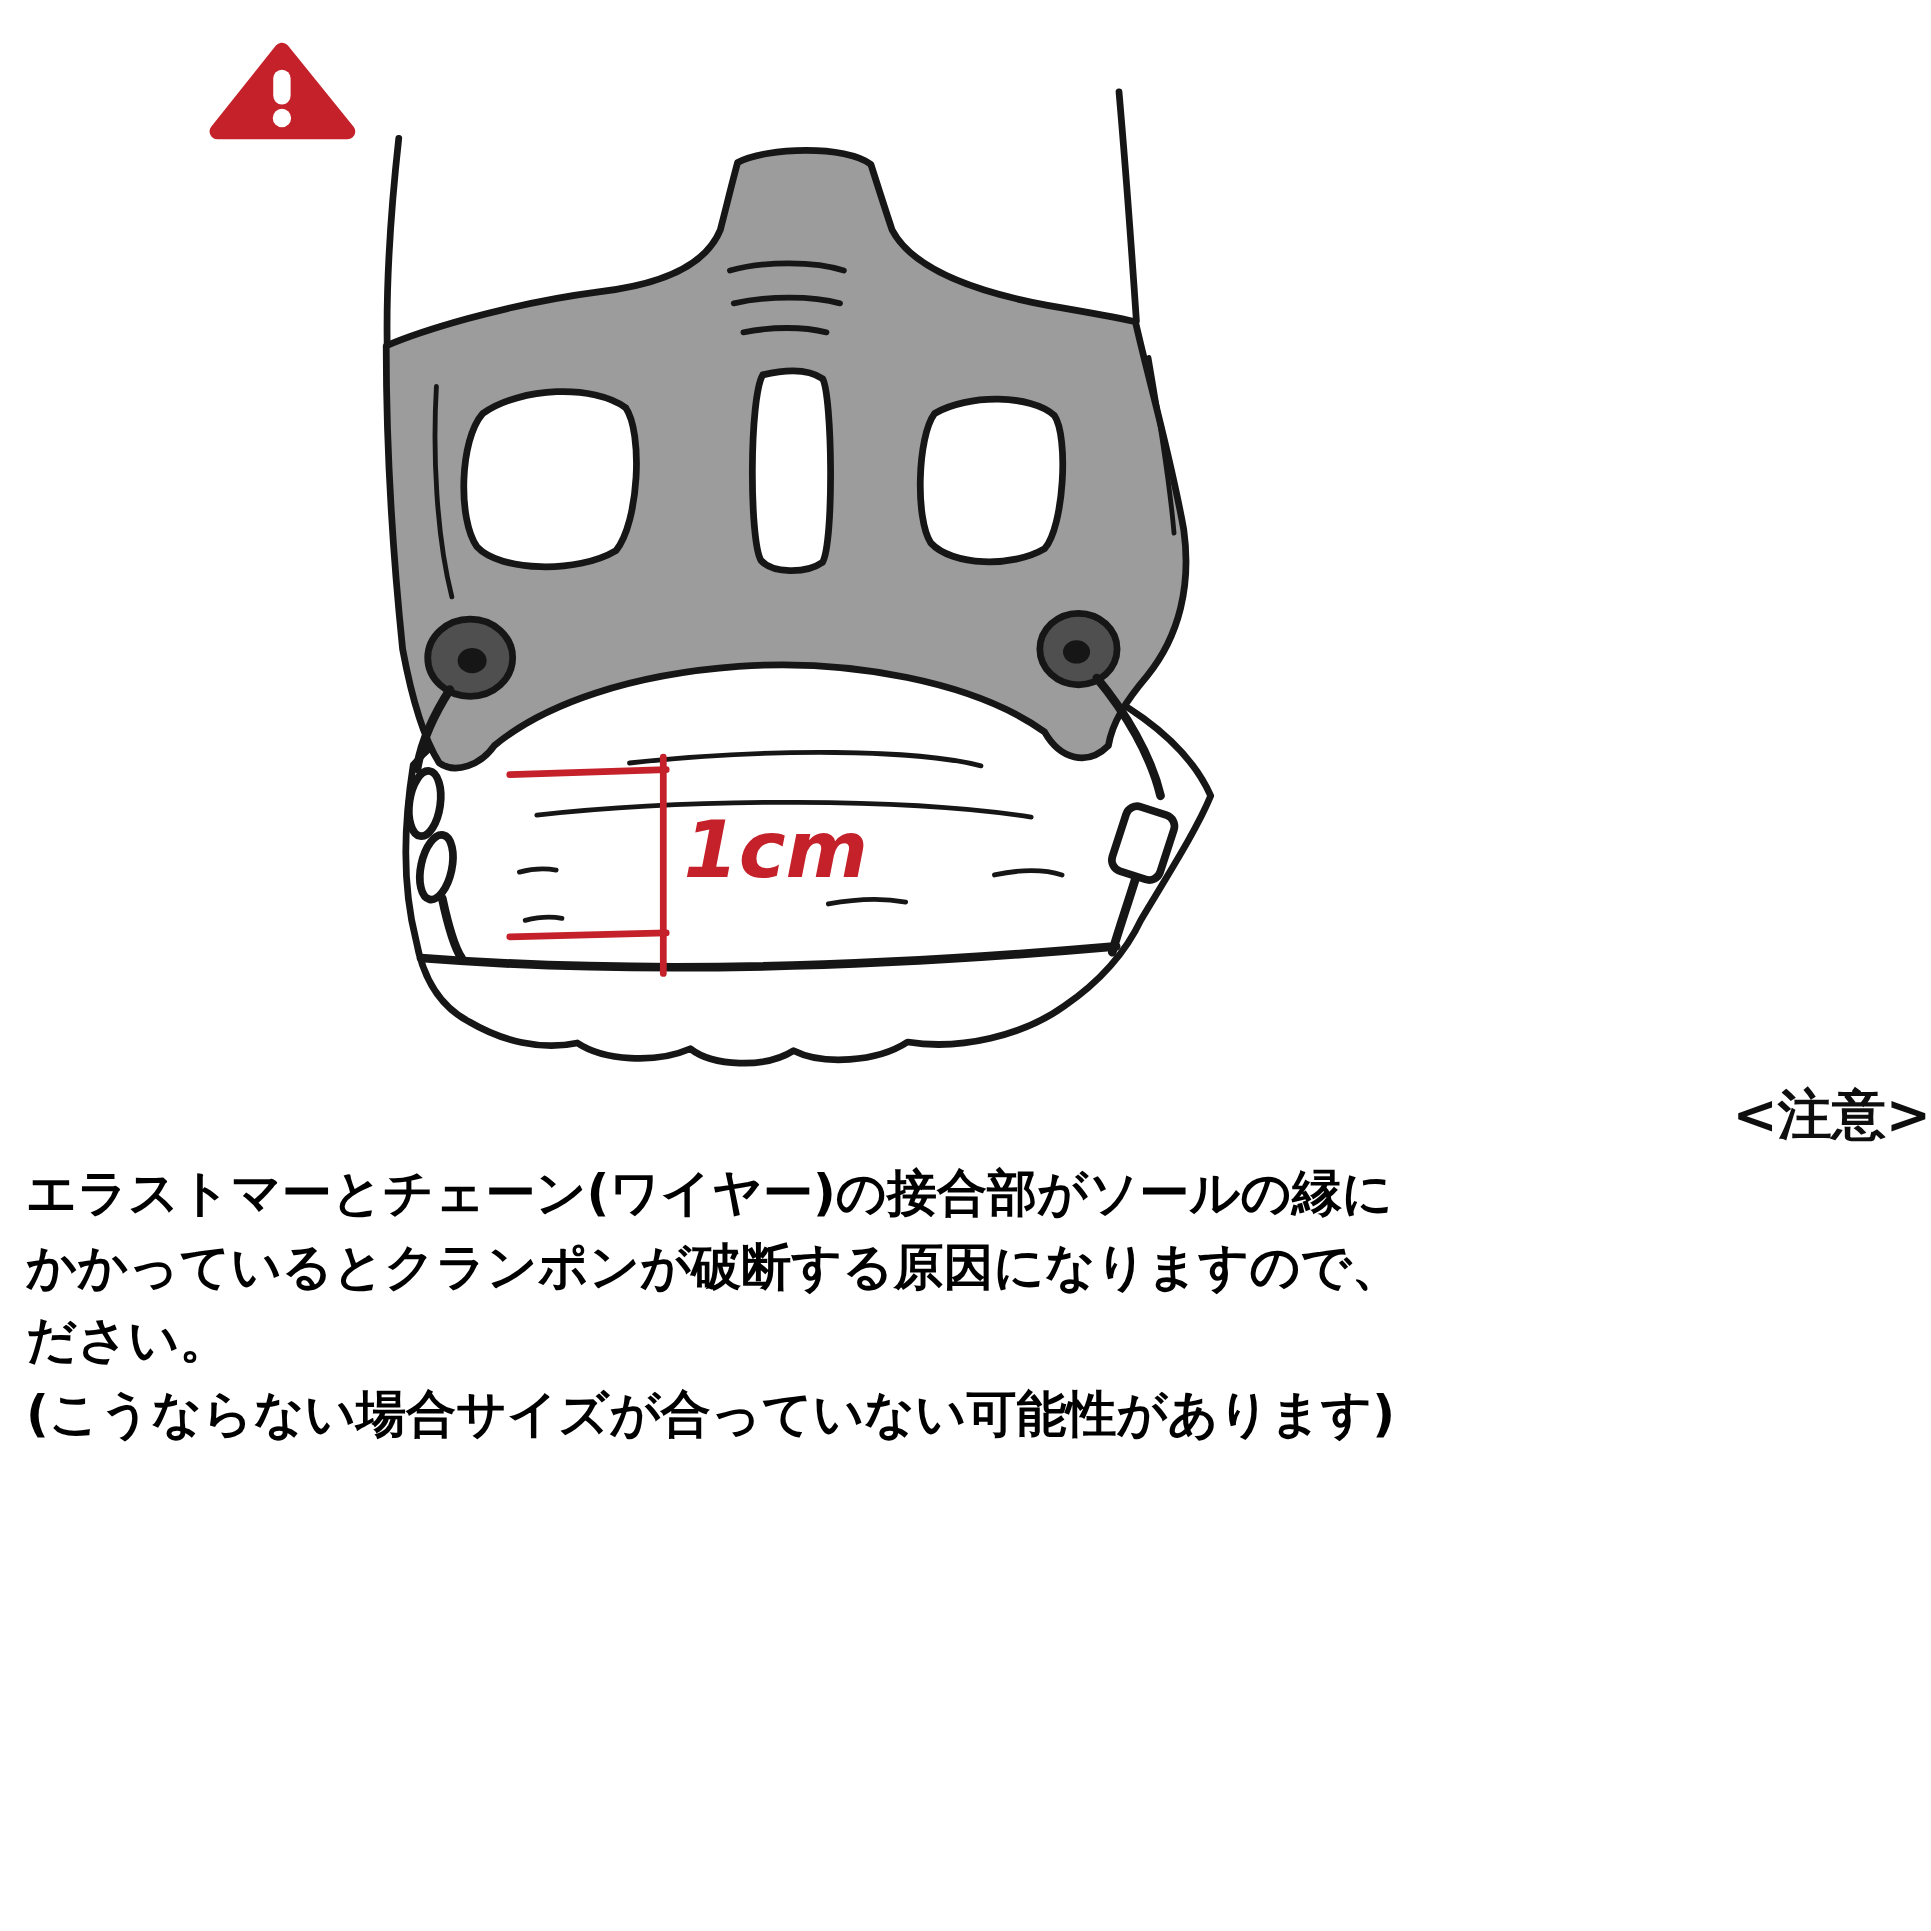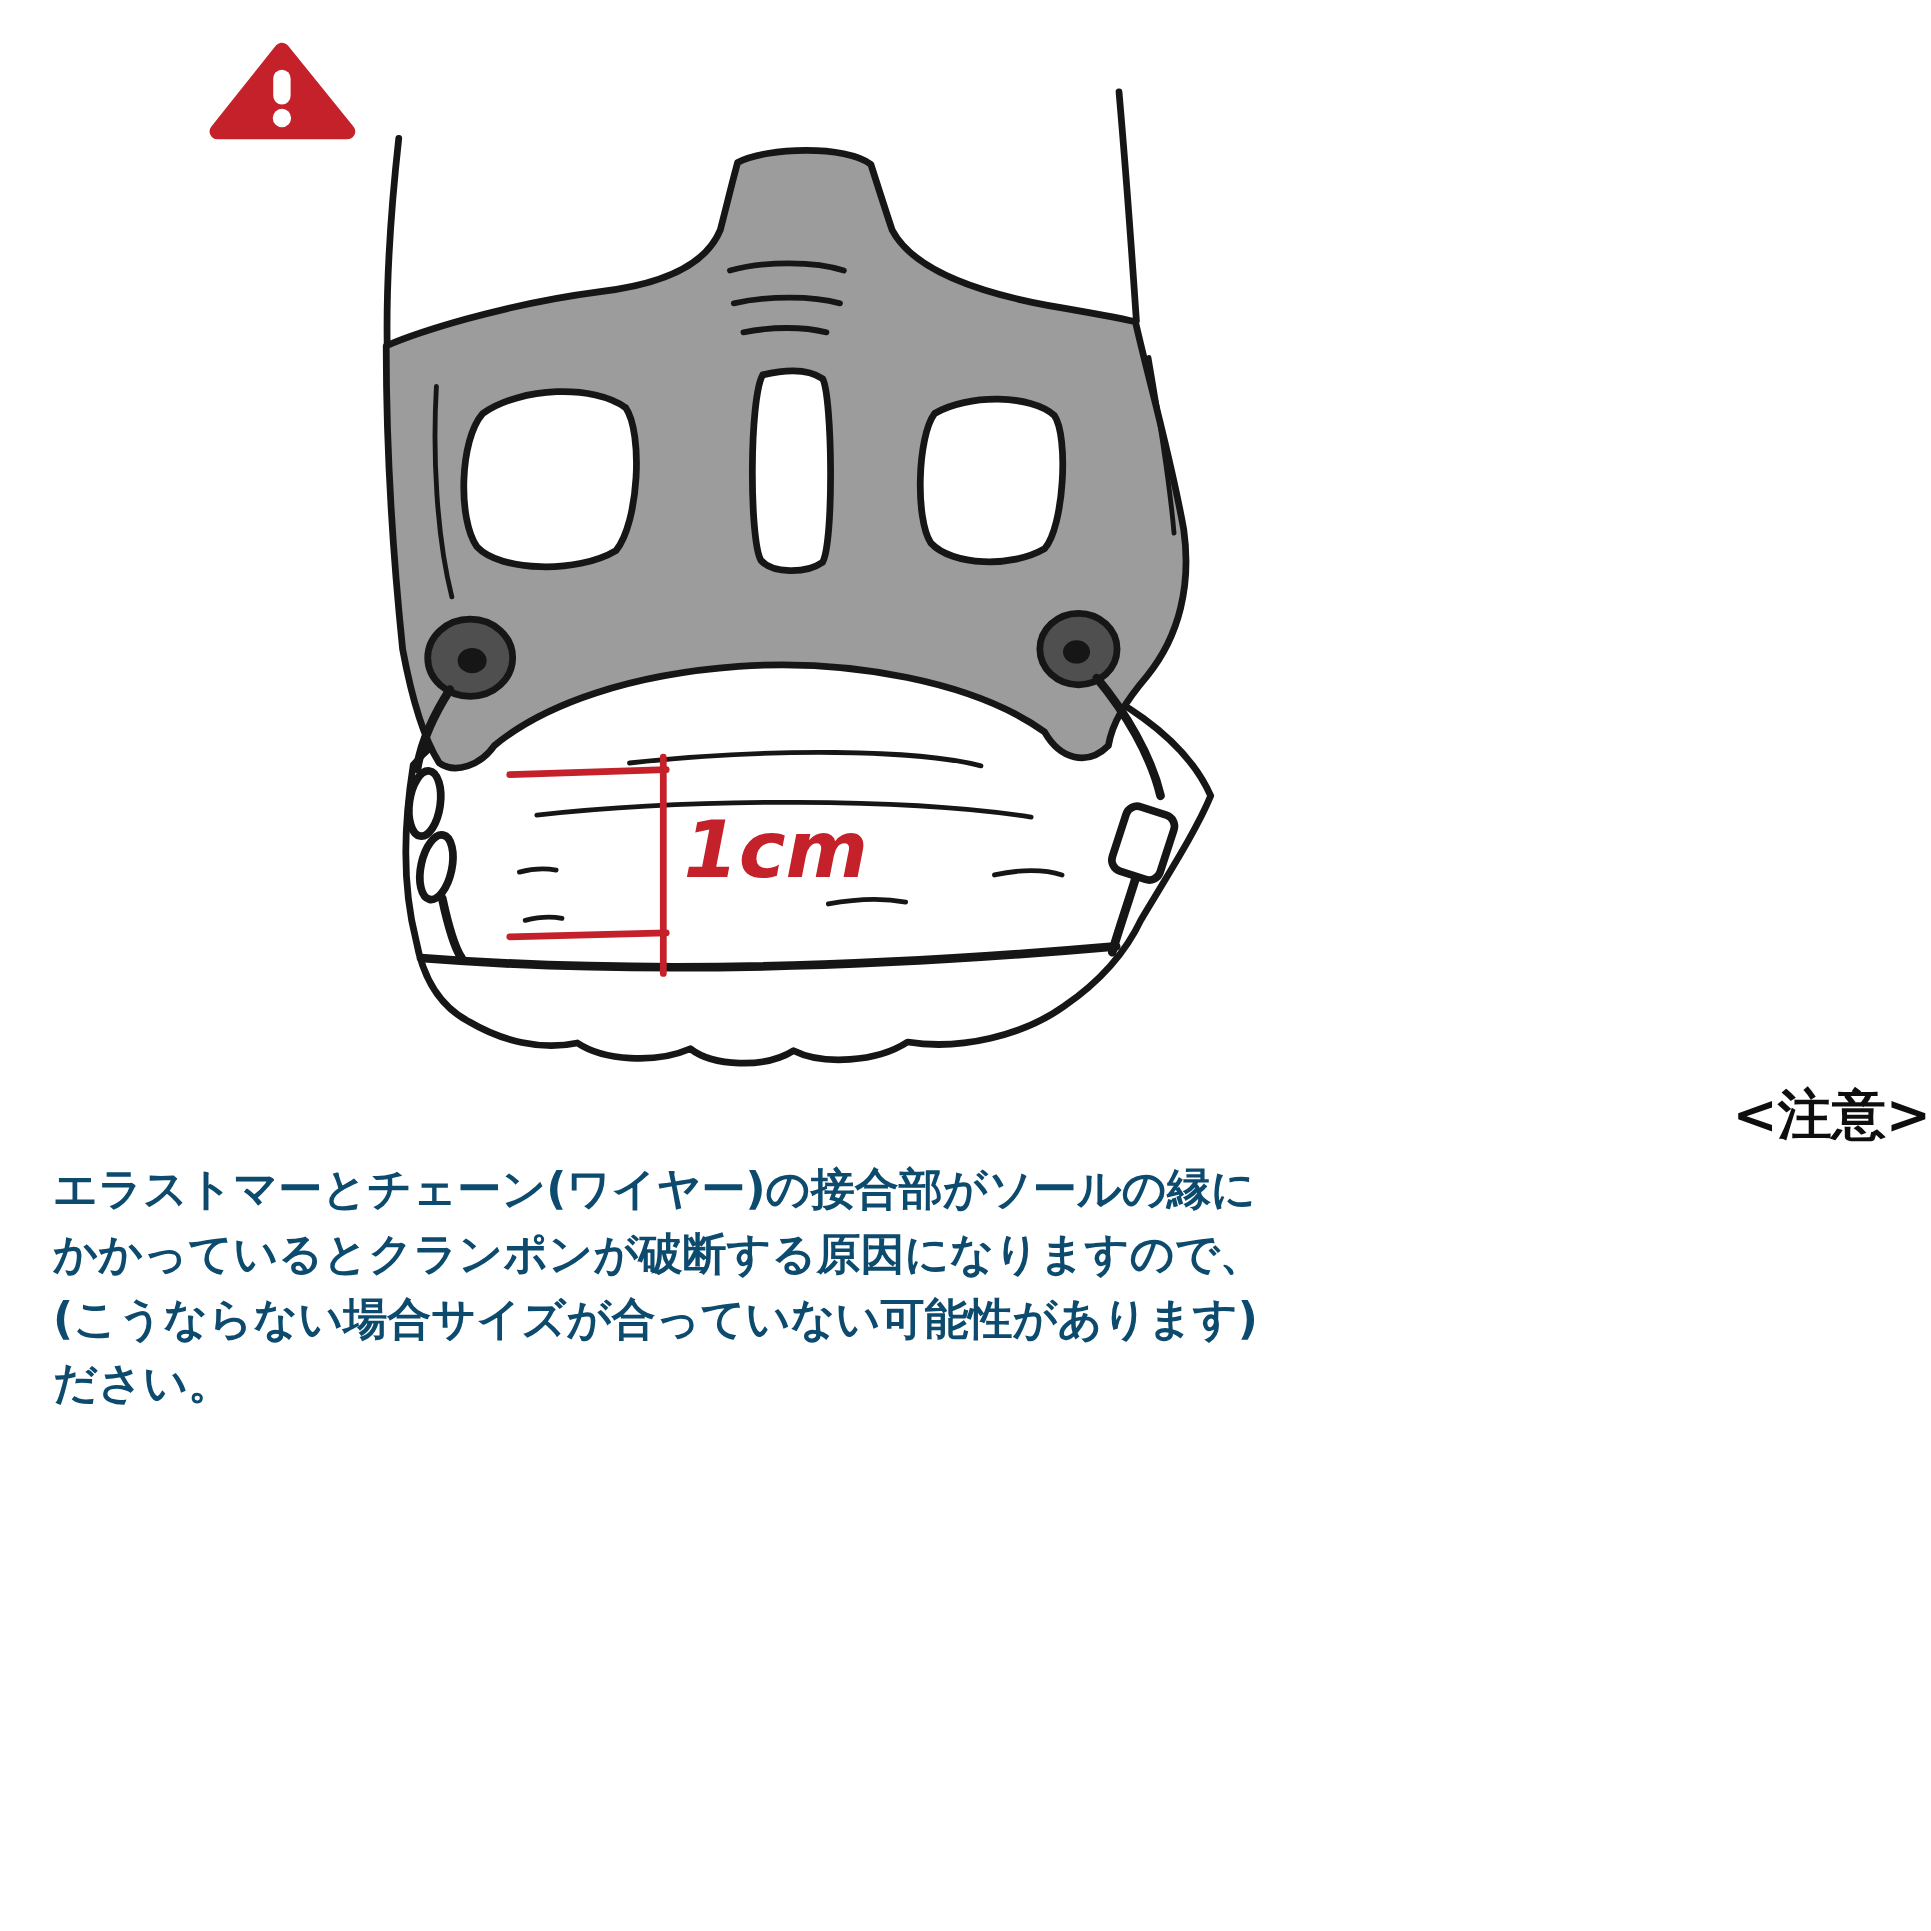--- a/index.html
+++ b/index.html
@@ -24,24 +24,24 @@
   }
   .caption-heading {
     text-align: right;
     font-size: 54px;
     font-weight: 700;
     color: #0e0e0e;
     margin: 5.8px 0 9.7px 0;
     line-height: 1.2;
   }
   .caption-body {
-    padding: 0 53px;
-    font-size: 44px;
+    padding: 0 26px;
+    font-size: 50px;
     font-weight: 700;
-    color: #0c4a6e;
+    color: #000000;
     line-height: 1.47;
     letter-spacing: 0px;
   }
   .caption-line {
     white-space: nowrap;
   }
 </style>
 </head>
 <body>
 
@@ -159,18 +159,18 @@
       <rect x="283" y="72" width="18" height="36" rx="9" fill="#ffffff"></rect>
       <circle cx="292" cy="122" r="9.5" fill="#ffffff"></circle>
     </g>
   </svg>
 
   <div class="caption-heading">&lt;注意&gt;</div>
 
   <div class="caption-body">
     <div class="caption-line">エラストマーとチェーン(ワイヤー)の接合部がソールの縁に</div>
     <div class="caption-line">かかっているとクランポンが破断する原因になりますので、</div>
+    <div class="caption-line">ださい。</div>
     <div class="caption-line">(こうならない場合サイズが合っていない可能性があります)</div>
-    <div class="caption-line">ださい。</div>
   </div>
 
 </div>
 
 
 </body></html>

